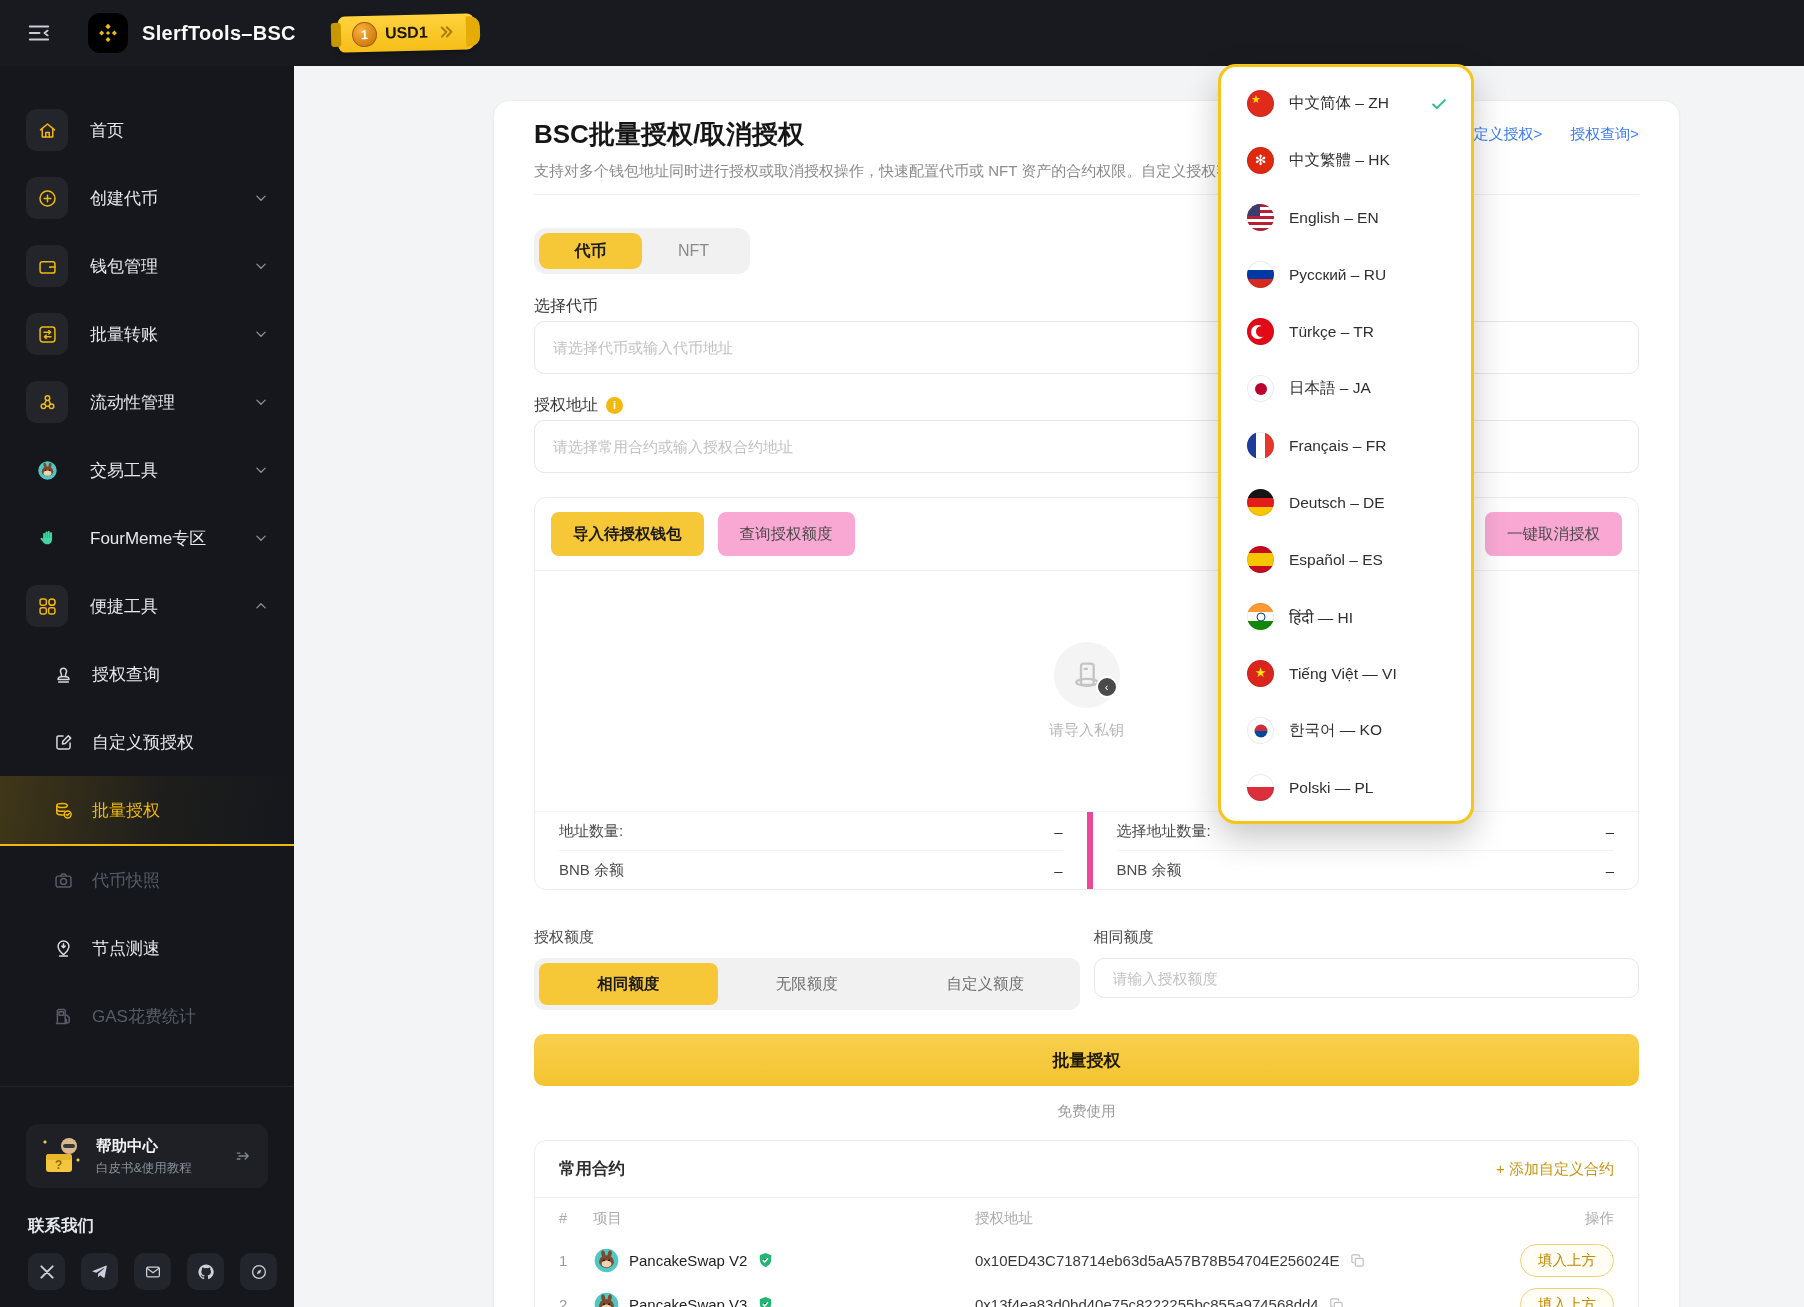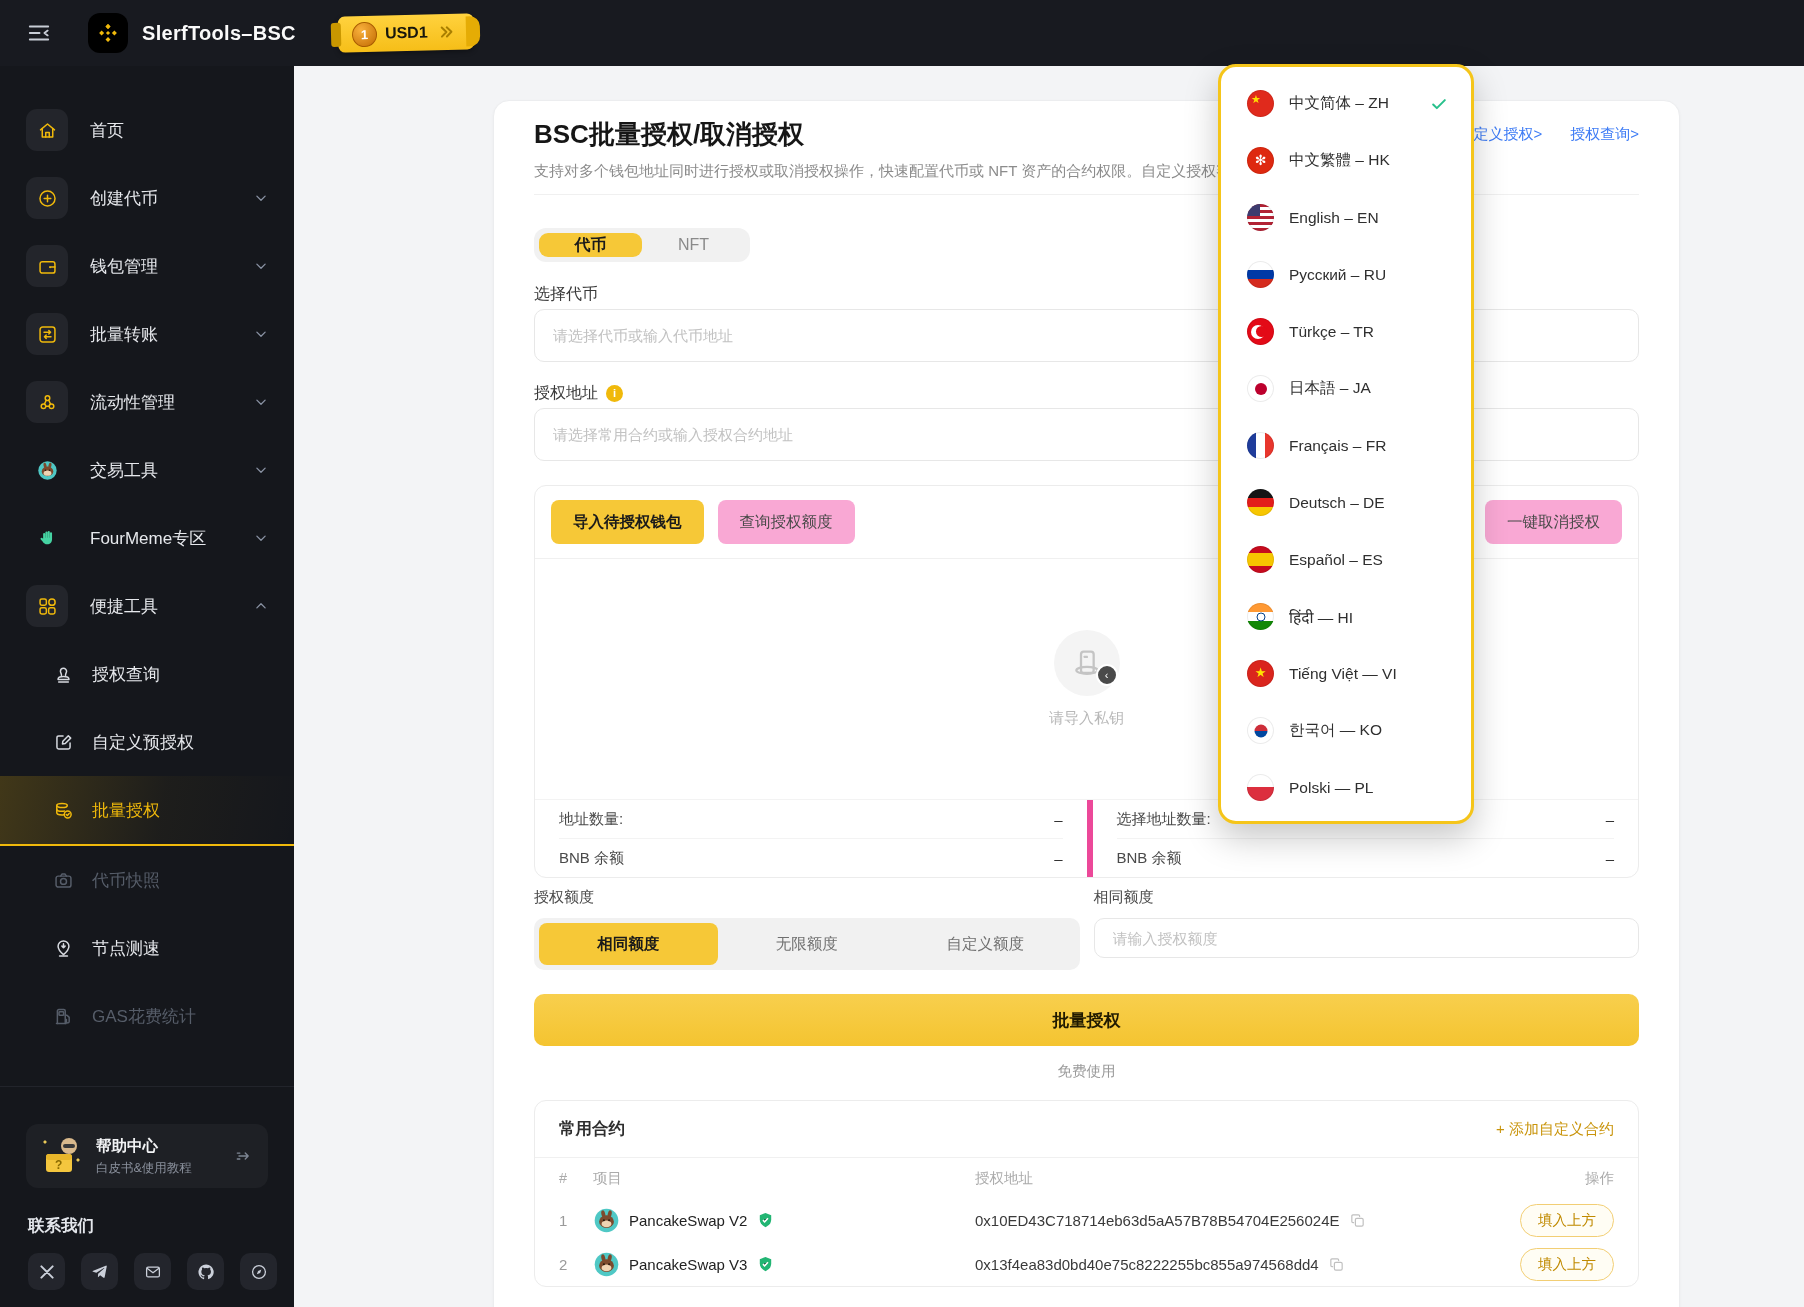--- a/index.html
+++ b/index.html
@@ -62,21 +62,21 @@
   
   .main{position:absolute;top:66px;left:310px;right:0;bottom:0;background:#F3F4F6;}
   .card{position:absolute;left:183px;top:34px;width:1187px;height:1420px;background:#FFF;border:1px solid #ECEDEF;border-radius:16px;box-sizing:border-box;padding:18px 40px 0;box-shadow:0 1px 3px rgba(0,0,0,.04);z-index:1;}
   .title-row{display:flex;align-items:center;height:30px;}
   .page-title{font-size:26px;font-weight:700;color:#161616;margin:0;}
   .head-links{margin-left:auto;display:flex;gap:28px;}
   .head-link{color:#3D7BF5;font-size:15px;cursor:pointer;}
   .desc{margin-top:12px;font-size:15px;color:#8C8C8C;line-height:20px;height:20px;white-space:nowrap;overflow:hidden;}
   .hr{height:1px;background:#F0F0F0;margin-top:13px;}
   .tabs{margin-top:33px;display:inline-flex;background:#F1F1F1;border-radius:12px;padding:5px;}
-  .tab{width:103px;height:24px;display:flex;align-items:center;justify-content:center;font-size:16px;color:#8A8A8A;border-radius:9px;cursor:pointer;}
+  .tab{width:103px;height:36px;display:flex;align-items:center;justify-content:center;font-size:16px;color:#8A8A8A;border-radius:9px;cursor:pointer;}
   .tab.active{background:#F6C837;color:#1A1A1A;font-weight:600;}
   .fld-label{margin-top:22px;font-size:16px;color:#3A3A3A;display:flex;align-items:center;gap:8px;height:20px;}
   .info-dot{width:17px;height:17px;border-radius:50%;background:#F0B90B;color:#FFF;font-size:11px;font-weight:700;display:flex;align-items:center;justify-content:center;cursor:pointer;}
   .input{margin-top:5px;height:53px;width:100%;border:1px solid #E7E7E7;border-radius:10px;padding:0 18px;font-size:15px;color:#333;box-sizing:border-box;outline:none;background:#FFF;font-family:inherit;}
   .input::placeholder{color:#C2C2C2;}
   .fld-label.second{margin-top:21px;}
 
   .panel{margin-top:24px;border:1px solid #ECECEC;border-radius:12px;overflow:hidden;}
   .panel-head{display:flex;gap:14px;padding:14px 16px;align-items:center;}
   .btn{border:none;border-radius:8px;height:44px;padding:0 22px;font-size:15.5px;display:flex;align-items:center;cursor:pointer;font-family:inherit;}
@@ -89,21 +89,21 @@
   .empty-circle .ic-svg{width:32px;height:32px;color:#C4C4C4;}
   .empty-badge{position:absolute;right:2px;bottom:10px;width:18px;height:18px;border-radius:50%;background:#4A4A4A;color:#FFF;font-size:11px;display:flex;align-items:center;justify-content:center;border:2px solid #FFF;}
   .empty-text{margin-top:13px;color:#B8B8B8;font-size:15px;}
   .stats{display:grid;grid-template-columns:1fr 1fr;border-top:1px solid #F3F3F3;}
   .stats-col{padding:0 24px;}
   .stats-col + .stats-col{border-left:6px solid #ec4899;}
   .stat-row{height:38px;display:flex;align-items:center;font-size:15px;color:#4A4A4A;}
   .stat-row + .stat-row{border-top:1px solid #F3F3F3;}
   .stat-val{margin-left:auto;color:#333;}
 
-  .allow{margin-top:10px;display:grid;grid-template-columns:1fr 1fr;column-gap:14px;}
+  .allow{margin-top:38px;display:grid;grid-template-columns:1fr 1fr;column-gap:14px;}
   .allow-label{font-size:15px;color:#4A4A4A;height:20px;}
   .seg{margin-top:10px;background:#F1F1F1;border-radius:10px;padding:5px;display:flex;}
   .seg-btn{flex:1;height:42px;display:flex;align-items:center;justify-content:center;font-size:15.5px;color:#6F6F6F;border-radius:8px;cursor:pointer;}
   .seg-btn.active{background:#F6C837;color:#1A1A1A;font-weight:600;}
   .allow-input{margin-top:10px;height:40px;}
 
   .big-btn{margin-top:24px;width:100%;height:52px;border:none;border-radius:10px;background:linear-gradient(180deg,#F8CF4D,#F4C430);
            font-size:17px;font-weight:700;color:#201A00;cursor:pointer;font-family:inherit;}
   .free{margin-top:16px;text-align:center;color:#9A9A9A;font-size:14.5px;height:18px;}
 

